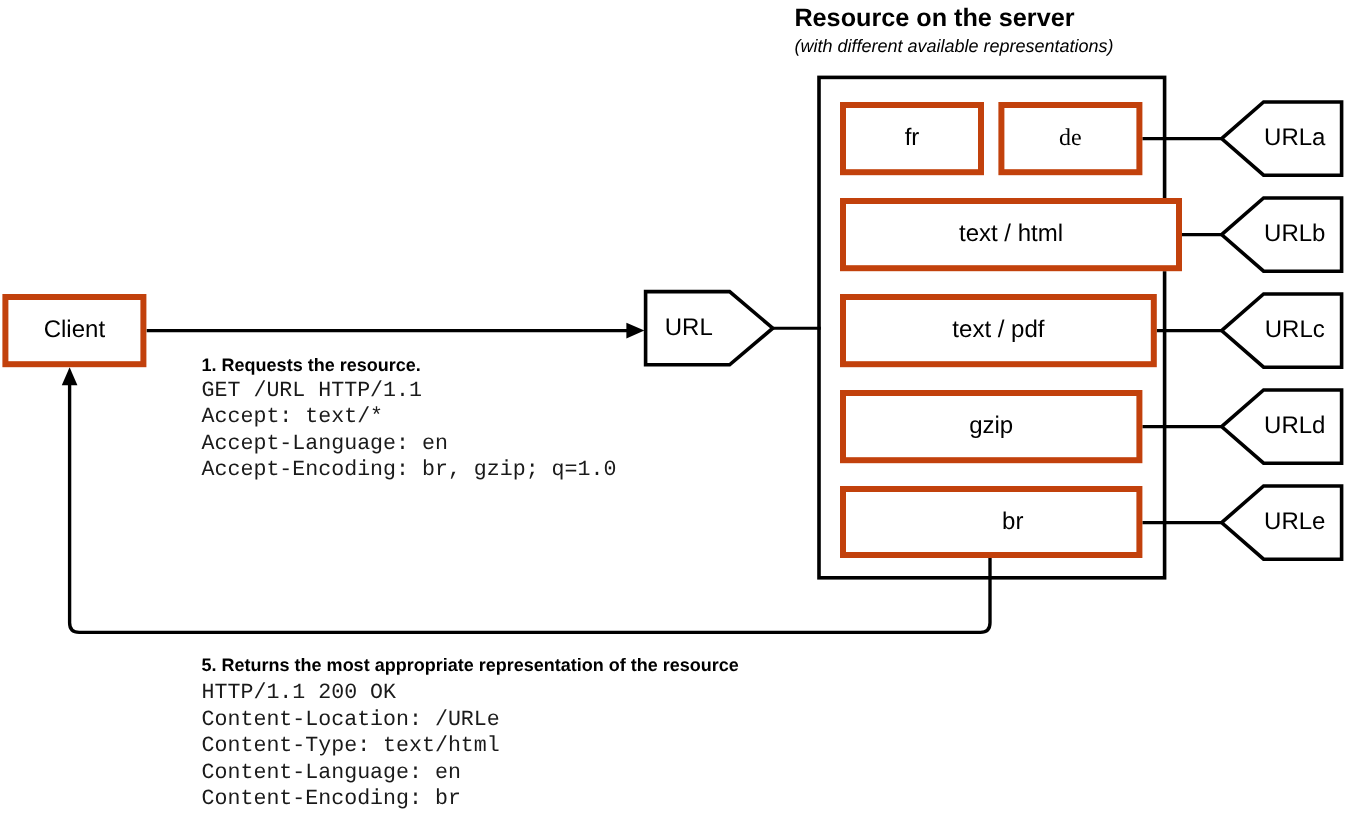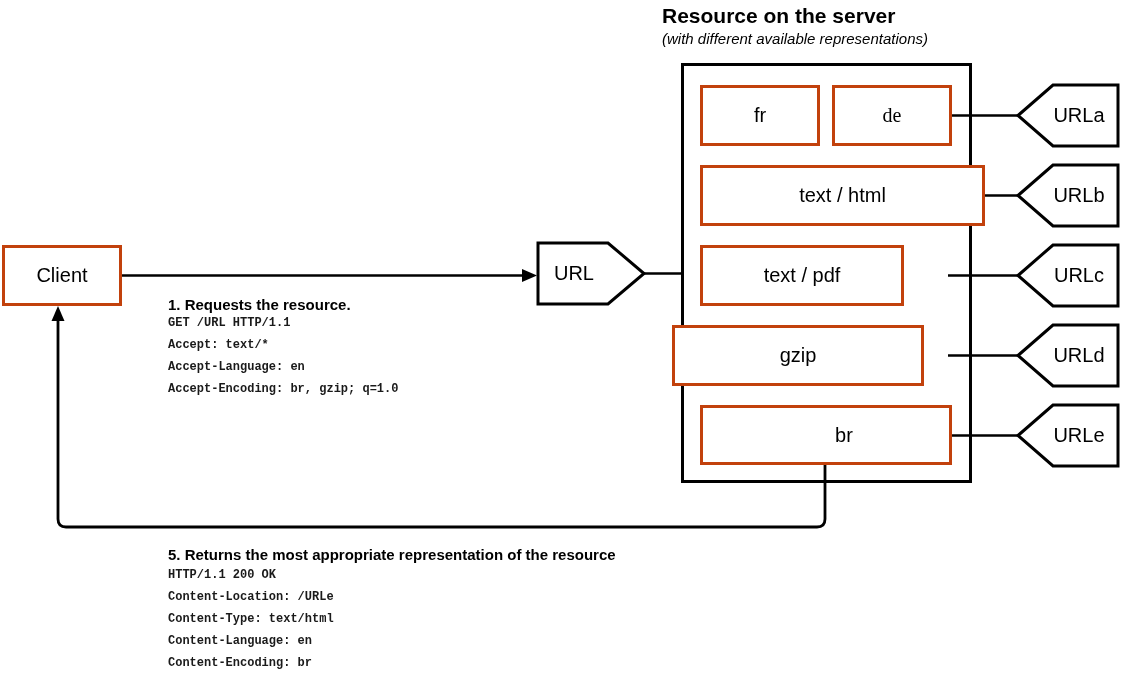--- a/index.html
+++ b/index.html
@@ -2,36 +2,36 @@
 <html><head>
 <meta charset="utf-8">
 <style>
   html,body{margin:0;padding:0;background:#fff;}
   .canvas{
     position:relative;width:1127px;height:679px;background:#ffffff;
     font-family:"Liberation Sans",sans-serif;color:#000;overflow:hidden;
   }
   .wires{position:absolute;left:0;top:0;}
   .box{
-    position:absolute;box-sizing:border-box;border:3px solid #c2410c;background:#fff;
+    position:absolute;box-sizing:border-box;border:5px solid #c2410c;background:#fff;
     display:flex;align-items:center;justify-content:center;font-size:20px;color:#000;
   }
   .server-frame{
     position:absolute;box-sizing:border-box;border:3px solid #000;background:transparent;
   }
   .shape-label{
     position:absolute;display:flex;align-items:center;justify-content:center;
     font-size:20px;color:#000;
   }
   .diagram-title{position:absolute;left:662px;top:4px;font-size:21px;font-weight:bold;white-space:nowrap;}
   .diagram-subtitle{position:absolute;left:662px;top:30px;font-size:15px;font-style:italic;white-space:nowrap;}
   .step-label{position:absolute;font-size:15px;font-weight:bold;white-space:nowrap;}
   .mono-line{
-    position:absolute;font-family:"Liberation Mono",monospace;font-size:12px;
-    color:#1a1a1a;white-space:pre;font-weight:bold;
+    position:absolute;font-family:"Liberation Mono",monospace;font-size:18px;
+    color:#1a1a1a;white-space:pre;
   }
 </style>
 </head>
 <body>
 
 <div class="canvas">
 
   <svg class="wires" width="1127" height="679" viewBox="0 0 1127 679">
 
     <line x1="122" y1="275.5" x2="524" y2="275.5" stroke="#000" stroke-width="2.6"></line>
@@ -70,24 +70,24 @@
 
   <div class="box" style="left:700px;top:85px;width:120px;height:61px;">
     <span>fr</span>
   </div>
   <div class="box" style="left:832px;top:85px;width:120px;height:61px;font-family:Liberation Serif, serif;">
     <span>de</span>
   </div>
   <div class="box" style="left:700px;top:165px;width:285px;height:61px;">
     <span>text / html</span>
   </div>
-  <div class="box" style="left:700px;top:245px;width:204px;height:61px;justify-content:center;">
+  <div class="box" style="left:700px;top:245px;width:264px;height:61px;justify-content:center;">
     <span>text / pdf</span>
   </div>
-  <div class="box" style="left:672px;top:325px;width:252px;height:61px;">
+  <div class="box" style="left:700px;top:325px;width:252px;height:61px;">
     <span>gzip</span>
   </div>
   <div class="box" style="left:700px;top:405px;width:252px;height:60px;padding-left:36px;">
     <span>br</span>
   </div>
 
   <div class="shape-label" style="left:1040px;top:165px;width:78px;height:61px;">URLb</div>
   <div class="shape-label" style="left:1040px;top:85px;width:78px;height:61px;">URLa</div>
   <div class="shape-label" style="left:1040px;top:245px;width:78px;height:61px;">URLc</div>
   <div class="shape-label" style="left:1040px;top:325px;width:78px;height:61px;">URLd</div>

